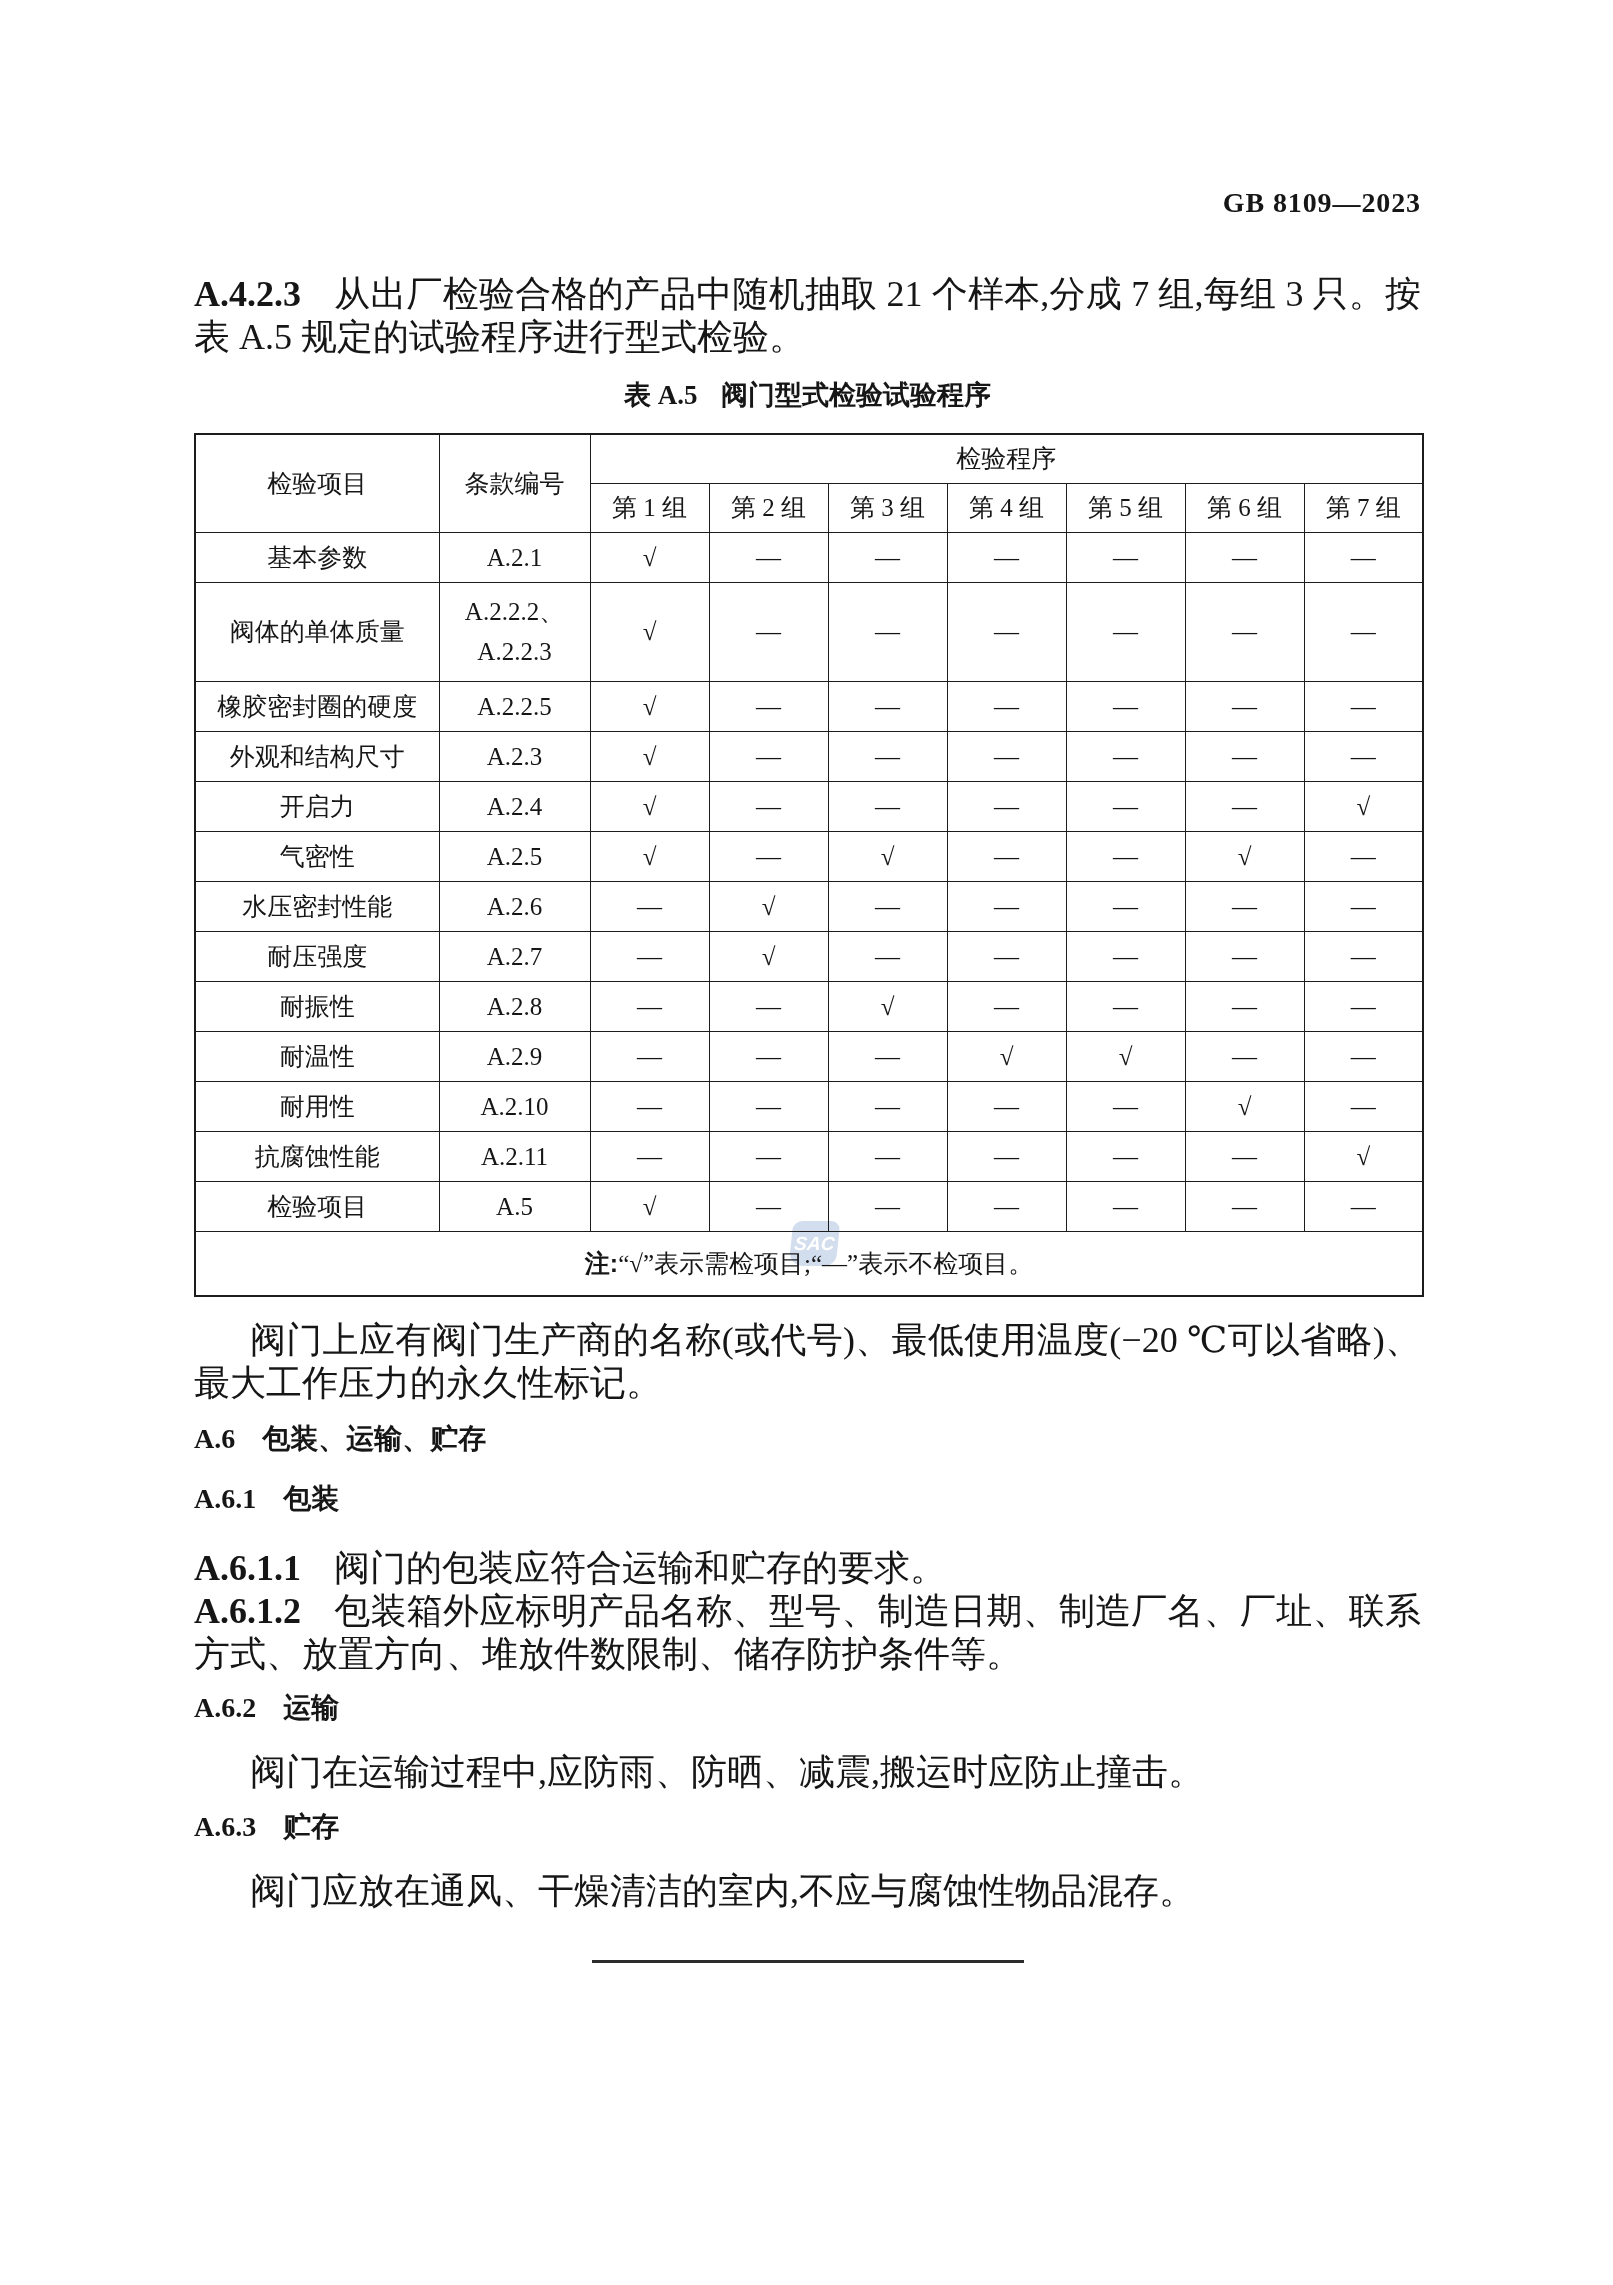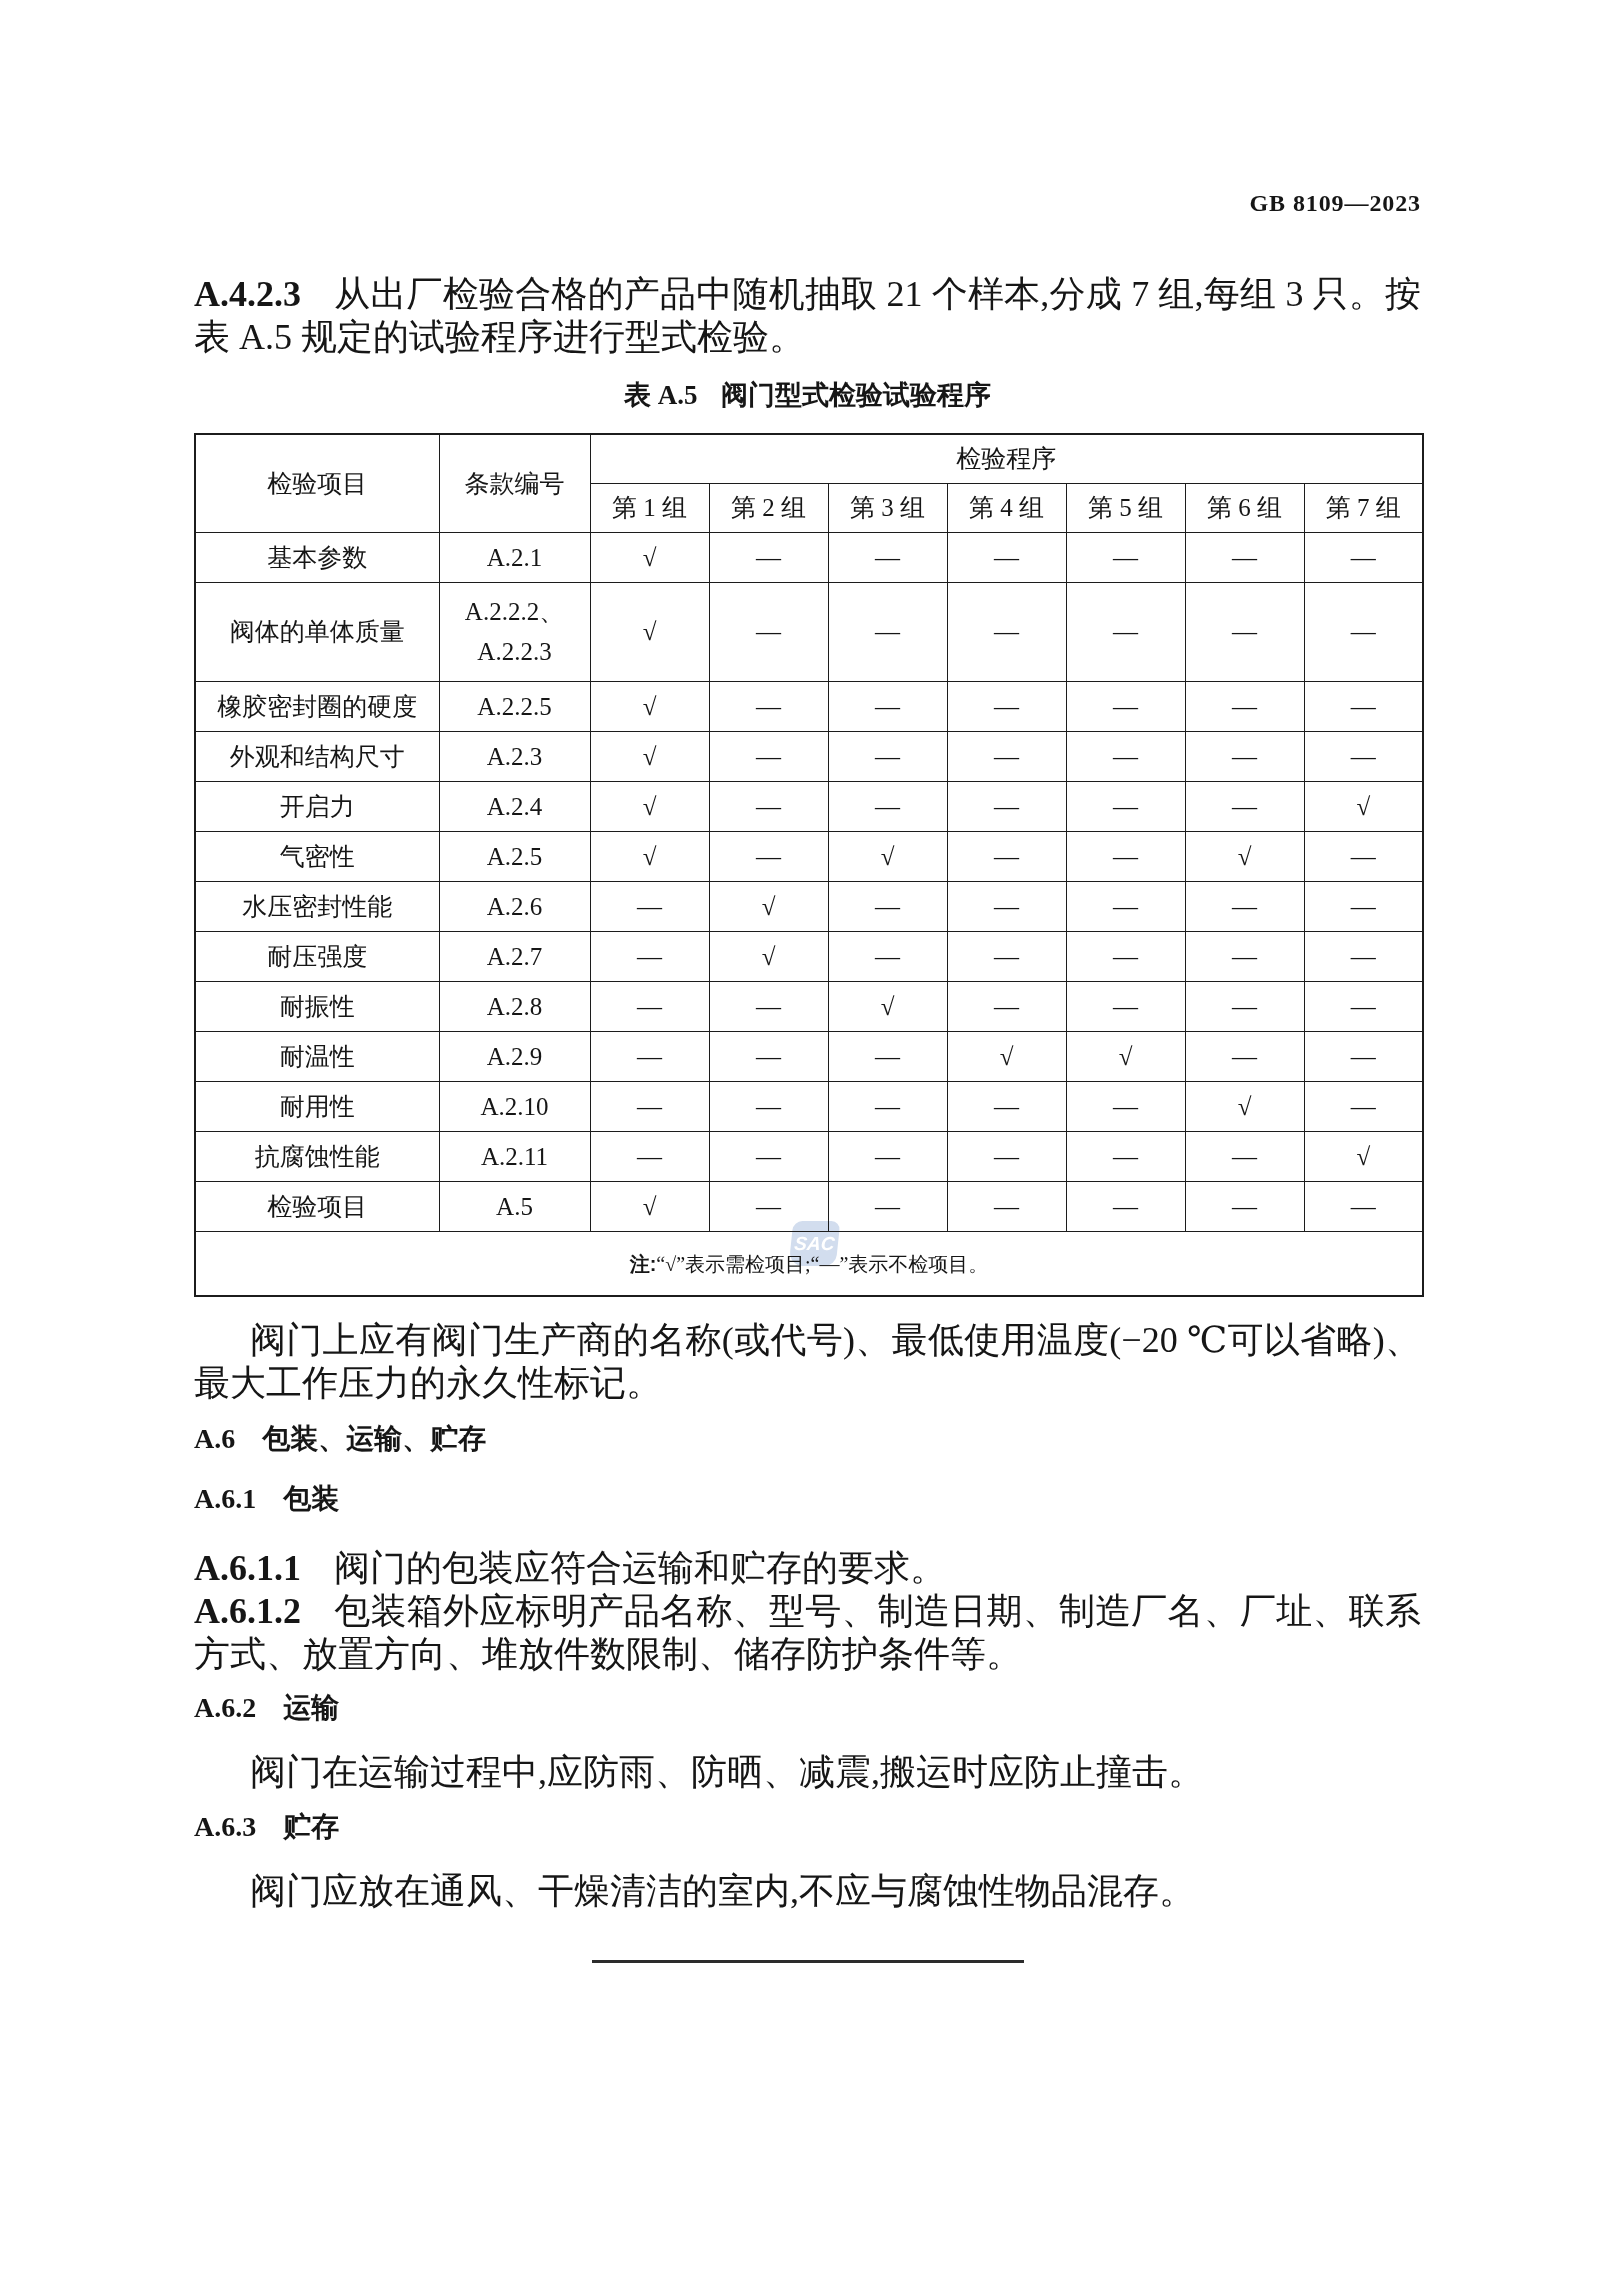--- a/index.html
+++ b/index.html
@@ -4,21 +4,21 @@
 <style>
   html,body{margin:0;padding:0;}
   body{
     width:1614px;height:2285px;position:relative;overflow:hidden;
     background:#ffffff;color:#161616;
     font-family:"Liberation Serif","DejaVu Serif",serif;
   }
   .content{margin-left:194px;width:1227px;padding-top:185px;position:relative;z-index:1;}
 
   .std-number{
-    text-align:right;font-weight:bold;font-size:24px;line-height:36px;
+    text-align:right;font-weight:bold;font-size:28px;line-height:36px;
     letter-spacing:0.9px;padding-right:0;
   }
 
   .para{font-size:36px;line-height:43px;text-align:justify;margin:0;}
   .para .plabel{font-weight:bold;margin-right:33px;}
   .intro{margin-top:52px;}
   .indent{text-indent:56px;}
 
   .tbl-title{margin-top:18px;text-align:center;font-size:27px;line-height:36px;font-weight:bold;}
   .tbl-title .t2{font-family:"Liberation Sans","DejaVu Sans",sans-serif;margin-left:23.5px;}
@@ -33,21 +33,21 @@
   }
   col.c-item{width:244px;}
   col.c-clause{width:151px;}
   col.c-group{width:119px;}
   thead th{height:48px;}
   tbody td{height:49px;}
   tbody tr.tall td{height:98px;}
   tbody td.clause{padding:0 12.7px;line-height:40px;}
   tbody{border-top:1.8px solid #1c1c1c;border-bottom:1.8px solid #1c1c1c;}
   td.note-cell{
-    height:63px;text-align:left;padding-left:20px;font-size:20px;
+    height:63px;text-align:left;padding-left:20px;font-size:25px;
   }
   td.note-cell .note-label{font-weight:bold;font-family:"Liberation Sans","DejaVu Sans",sans-serif;}
 
   .h2{margin:0;font-size:28px;line-height:36px;font-weight:bold;}
   .h2 .hid{font-family:"Liberation Serif","DejaVu Serif",serif;}
   .h2 .htitle{font-family:"Liberation Sans","DejaVu Sans",sans-serif;margin-left:27px;}
   .mt-a5{margin-top:40px;}
   .mt-a5body{margin-top:22px;}
   .mt-a6{margin-top:16.3px;}
   .mt-a61{margin-top:23.5px;}

